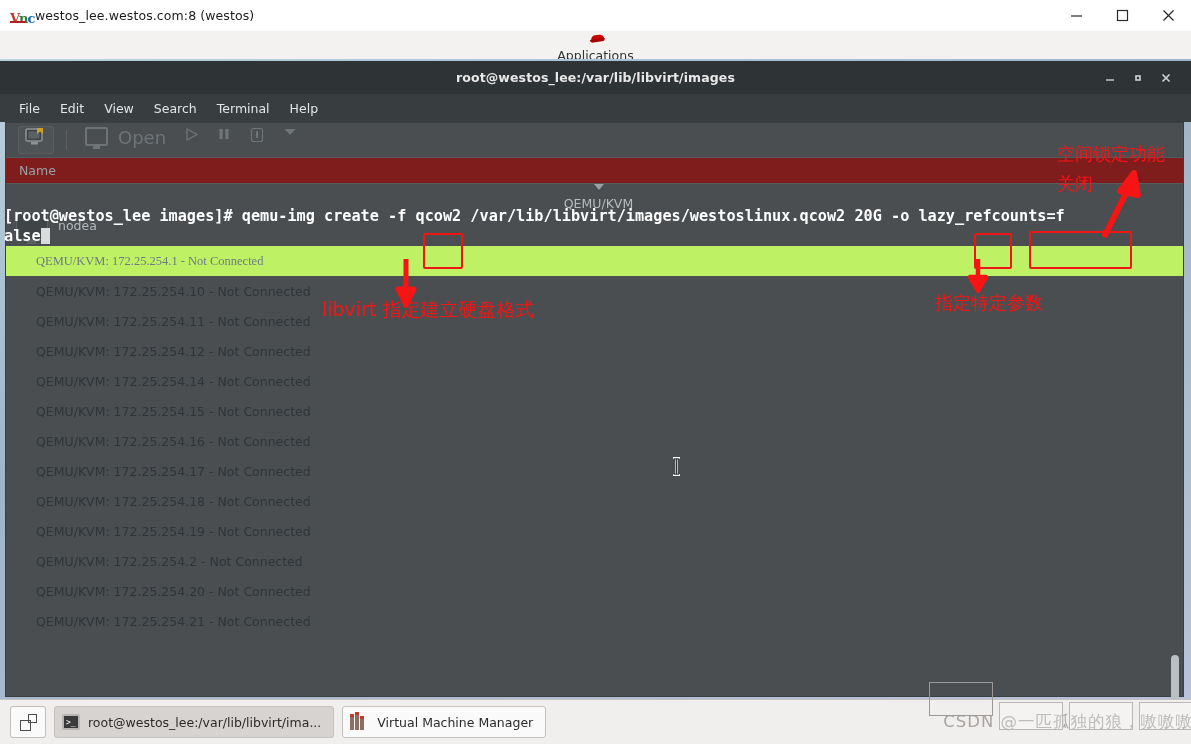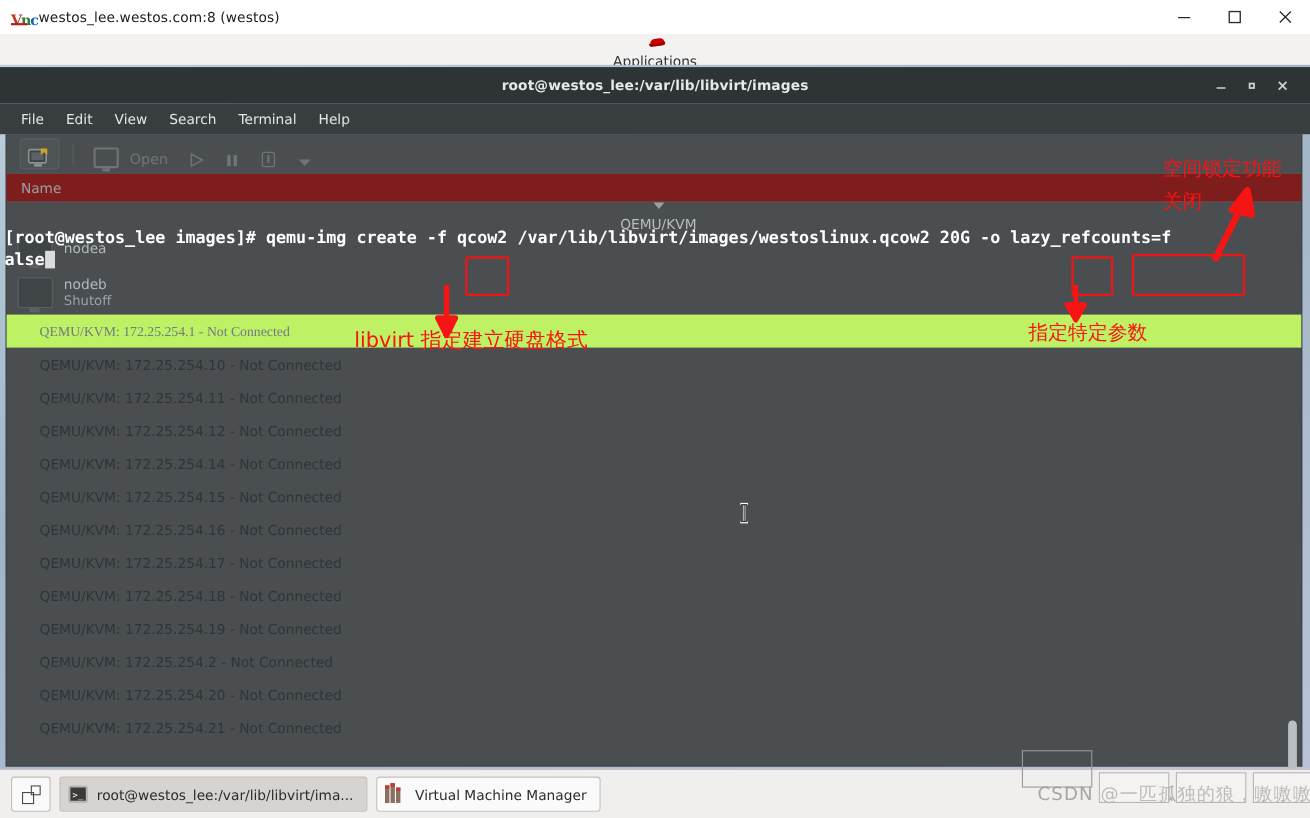--- a/index.html
+++ b/index.html
@@ -161,27 +161,27 @@
     height: 34px;
     background: #4a4e51;
     display: flex;
     align-items: center;
     padding-left: 12px;
     gap: 6px;
     border-bottom: 1px solid #555a5d;
   }
   .tb-btn {
     display: flex;
-    align-items: flex-end;
+    align-items: flex-start;
     justify-content: center;
     height: 26px;
     padding: 0 6px;
     border-radius: 3px;
     color: #6f7477;
-    font-size: 13px;
+    font-size: 18px;
   }
   .tb-btn.first {
     border: 1px solid #5a5f62;
     background: #4e5356;
     color: #8d9295;
   }
   .tb-sep {
     width: 1px; height: 20px;
     background: #595e61;
     margin: 0 6px;
@@ -581,27 +581,20 @@
         </div>
 
         <div class="vm-child">
           <span class="vm-thumb"></span>
           <span class="vm-child-text">
             <span class="vm-child-name">nodea</span>
             <span class="vm-child-state"></span>
           </span>
         </div>
 
-        <div class="vm-child">
-          <span class="vm-thumb"></span>
-          <span class="vm-child-text">
-            <span class="vm-child-name">nodeb</span>
-            <span class="vm-child-state">Shutoff</span>
-          </span>
-        </div>
 
         <div class="vm-row selected">QEMU/KVM: 172.25.254.1 - Not Connected</div>
         <div class="vm-row">QEMU/KVM: 172.25.254.10 - Not Connected</div>
         <div class="vm-row">QEMU/KVM: 172.25.254.11 - Not Connected</div>
         <div class="vm-row">QEMU/KVM: 172.25.254.12 - Not Connected</div>
         <div class="vm-row">QEMU/KVM: 172.25.254.14 - Not Connected</div>
         <div class="vm-row">QEMU/KVM: 172.25.254.15 - Not Connected</div>
         <div class="vm-row">QEMU/KVM: 172.25.254.16 - Not Connected</div>
         <div class="vm-row">QEMU/KVM: 172.25.254.17 - Not Connected</div>
         <div class="vm-row">QEMU/KVM: 172.25.254.18 - Not Connected</div>

